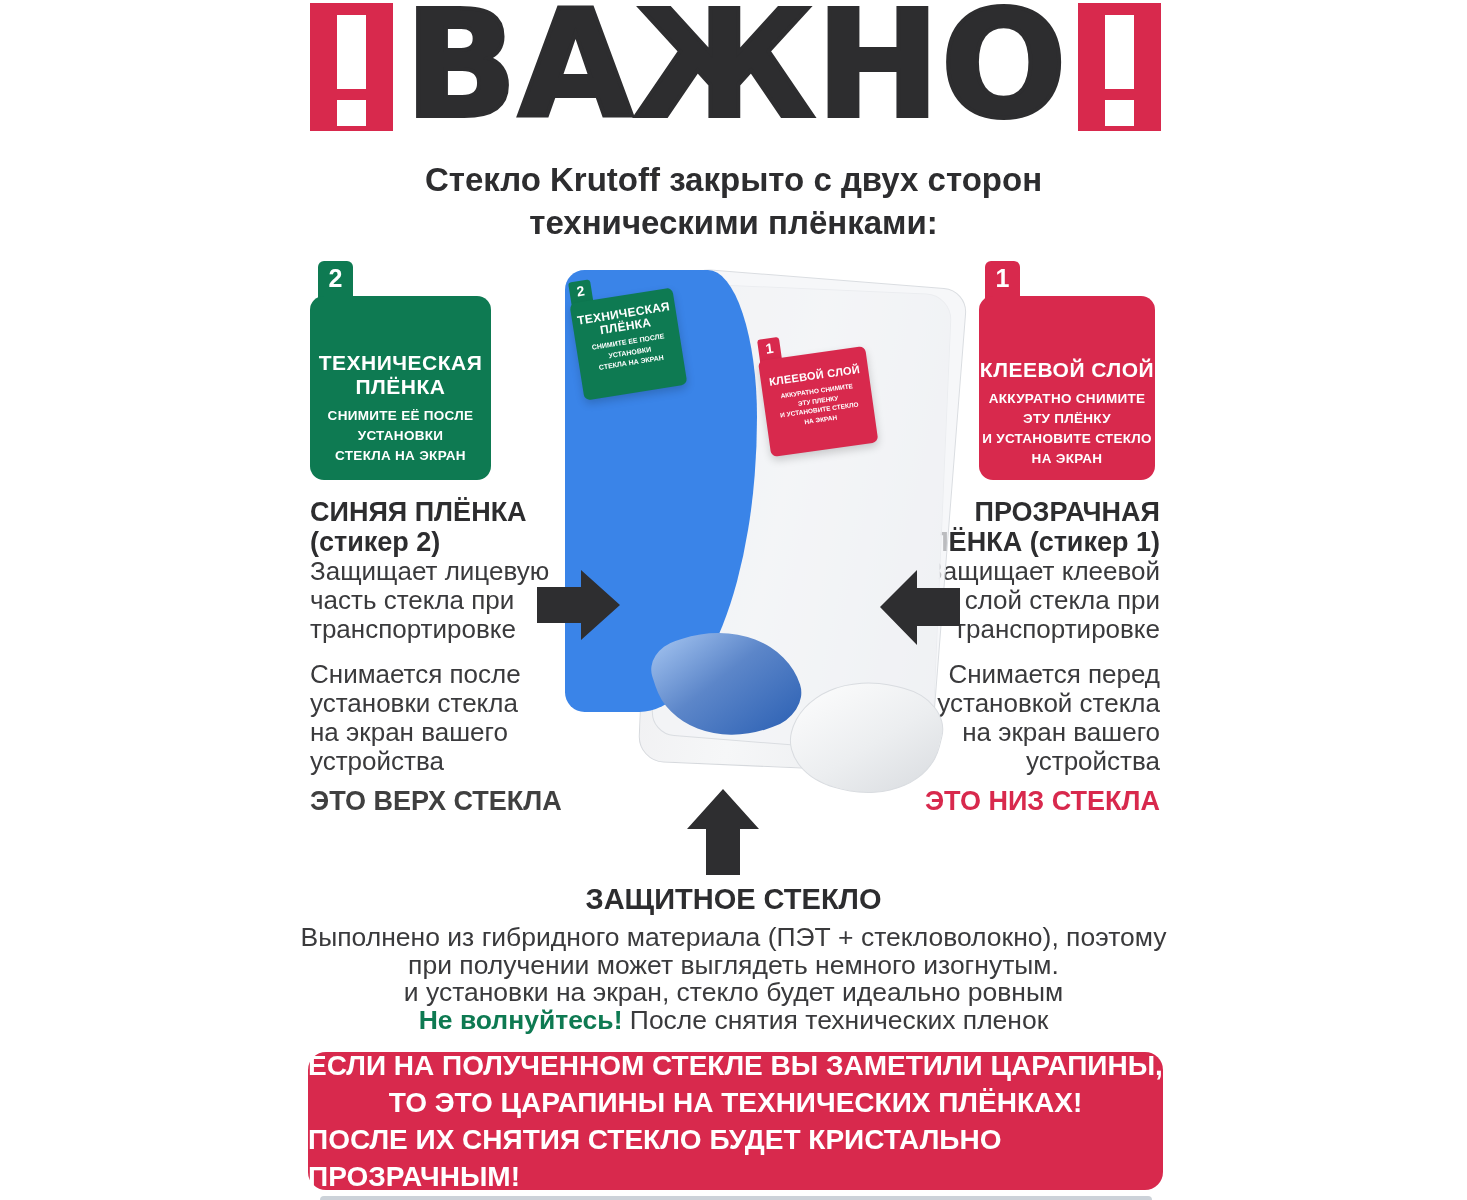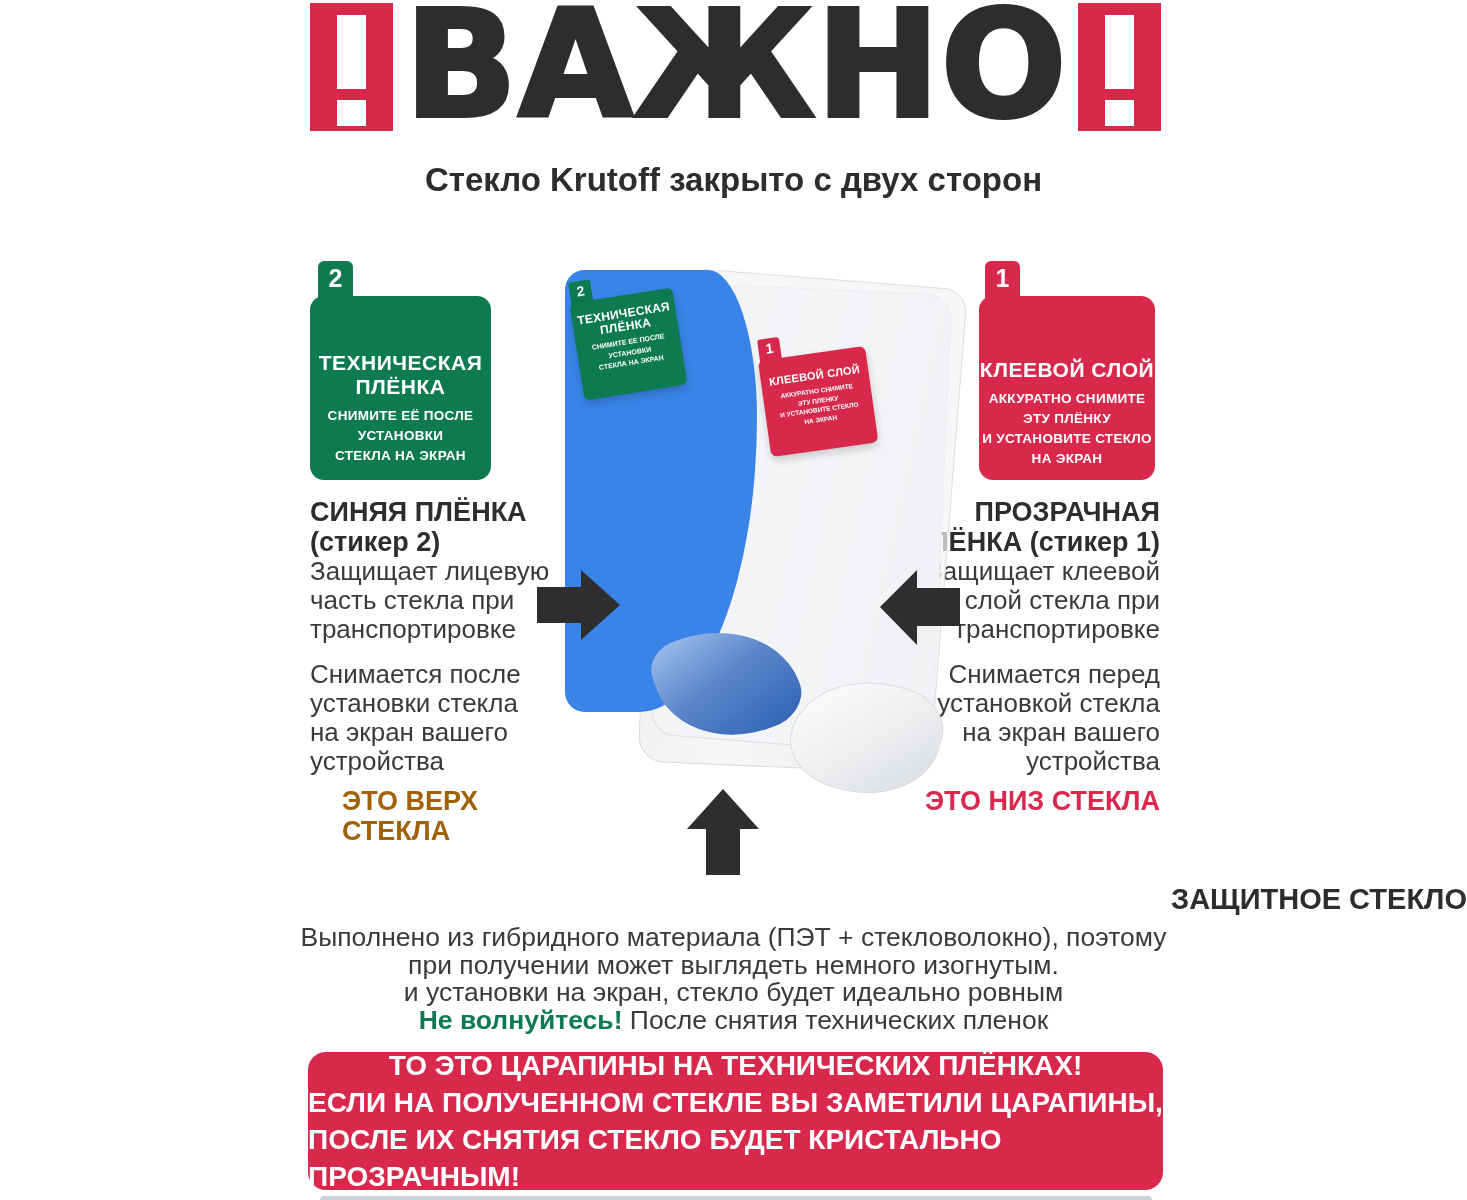--- a/index.html
+++ b/index.html
@@ -72,21 +72,21 @@
 
   
   .arrow svg{display:block;}
   .arrow{z-index:10;}
 
   
   .col{width:280px;font-size:26px;line-height:29px;color:#3a3a3c;}
   .col-h{font-weight:bold;font-size:27px;line-height:30px;color:#2d2d2f;}
   .col-p2{margin-top:16px;}
   .hl{font-weight:bold;font-size:27px;line-height:30px;margin-top:10px;}
-  .hl.green{color:#a16207;margin-left:32px;}
+  .hl.green{color:#404040;}
   .hl.red{color:#d8294d;}
   .col.right{text-align:right;}
 
   
   .glass-info{left:0;right:0;top:882px;text-align:center;}
   .glass-info-title{font-weight:bold;font-size:29px;line-height:34px;color:#2d2d2f;}
   .gi-line{font-size:26.5px;line-height:27.5px;margin-top:0;}
   .gi-green{color:#0e7a52;font-weight:bold;}
 
   
@@ -107,20 +107,21 @@
     <div class="excl-dot"></div>
   </div>
   <div class="abs main-title">ВАЖНО</div>
   <div class="abs excl-block" style="left:1078px;top:3px;">
     <div class="excl-bar"></div>
     <div class="excl-dot"></div>
   </div>
 
   <div class="abs subtitle">
     <div>Стекло Krutoff закрыто с двух сторон</div>
+    <div>техническими плёнками:</div>
   </div>
 
   <div class="abs tab" style="left:318px;top:261px;width:35px;height:40px;font-size:25px;padding-top:3px;">
     <span>2</span>
   </div>
   <div class="abs sticker-body" style="left:310px;top:296px;width:181px;height:184px;padding-top:55px;box-sizing:border-box;">
     <div class="sticker-title pre">ТЕХНИЧЕСКАЯ
 ПЛЁНКА</div>
     <div class="sticker-sub pre">СНИМИТЕ ЕЁ ПОСЛЕ
 УСТАНОВКИ
@@ -208,31 +209,31 @@
 слой стекла при
 транспортировке</div>
     <div class="pre col-p2">Снимается перед
 установкой стекла
 на экран вашего
 устройства</div>
     <div class="hl red">ЭТО НИЗ СТЕКЛА</div>
   </div>
 
   <div class="abs glass-info">
-    <div class="glass-info-title" style="margin-bottom:8px;text-align:right;">ЗАЩИТНОЕ СТЕКЛО</div>
+    <div class="glass-info-title" style="margin-bottom:8px;">ЗАЩИТНОЕ СТЕКЛО</div>
     <div class="gi-line">Выполнено из гибридного материала (ПЭТ + стекловолокно), поэтому</div>
     <div class="gi-line">при получении может выглядеть немного изогнутым.</div>
     <div class="gi-line">и установки на экран, стекло будет идеально ровным</div>
     <div class="gi-line">
       <span class="gi-green">Не волнуйтесь!</span>
       <span>После снятия технических пленок</span>
     </div>
   </div>
 
   <div class="abs banner">
+    <div class="banner-line">ЕСЛИ НА ПОЛУЧЕННОМ СТЕКЛЕ ВЫ ЗАМЕТИЛИ ЦАРАПИНЫ,</div>
     <div class="banner-line">ТО ЭТО ЦАРАПИНЫ НА ТЕХНИЧЕСКИХ ПЛЁНКАХ!</div>
-    <div class="banner-line">ЕСЛИ НА ПОЛУЧЕННОМ СТЕКЛЕ ВЫ ЗАМЕТИЛИ ЦАРАПИНЫ,</div>
     <div class="banner-line">ПОСЛЕ ИХ СНЯТИЯ СТЕКЛО БУДЕТ КРИСТАЛЬНО ПРОЗРАЧНЫМ!</div>
   </div>
 
   <div class="abs bottom-strip"></div>
 
 </div>
 
 </body></html>

